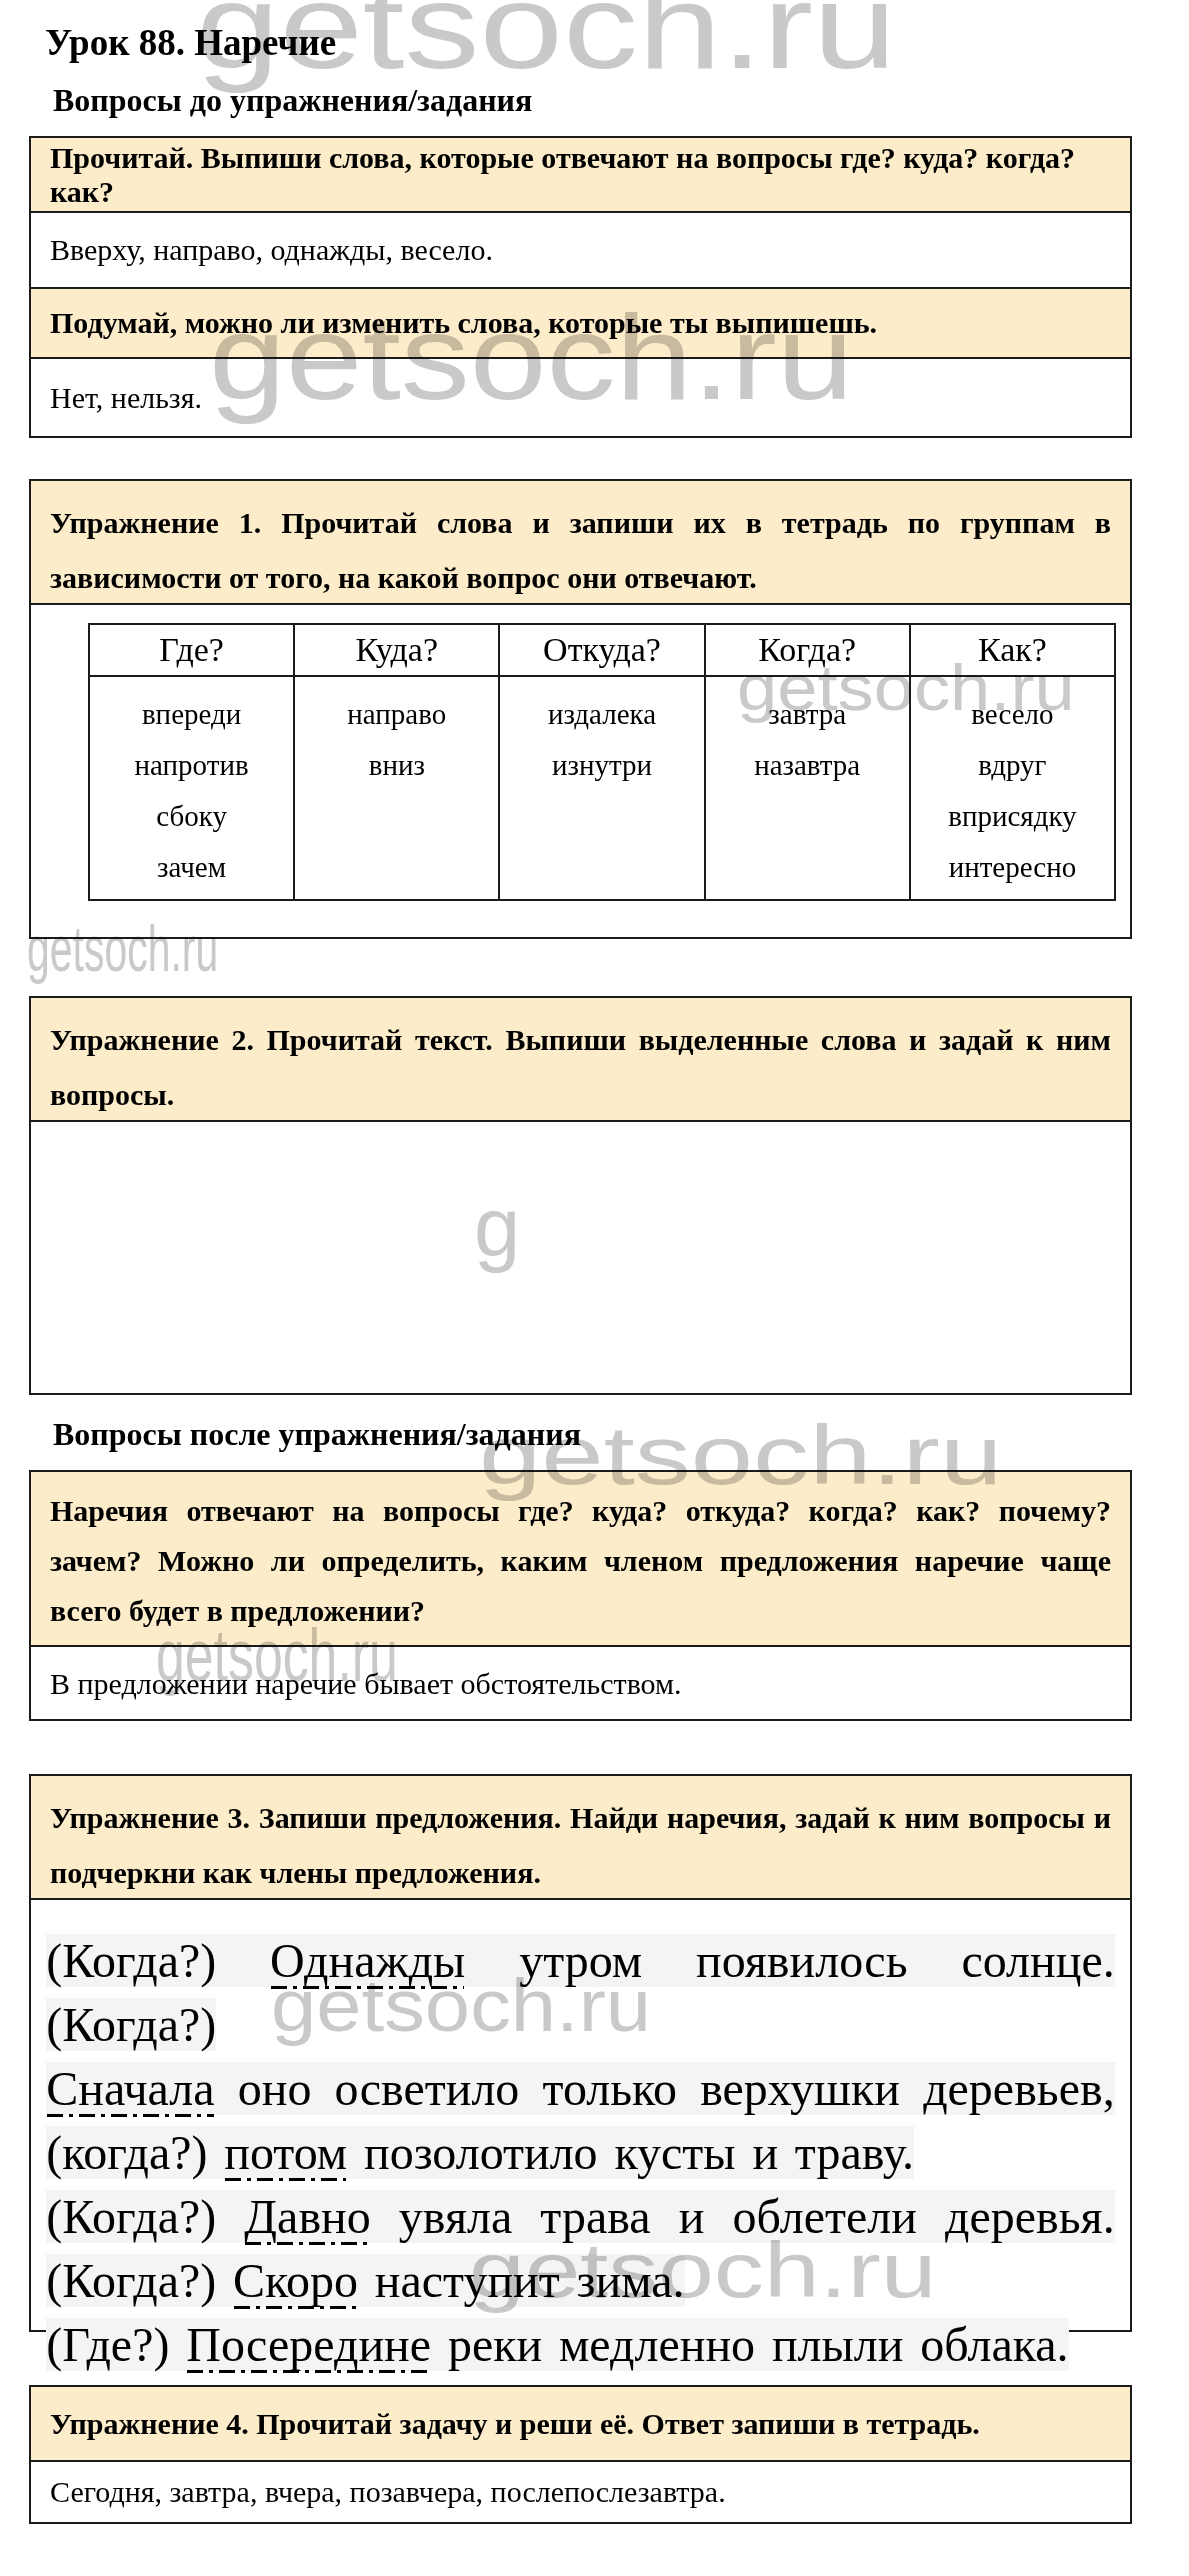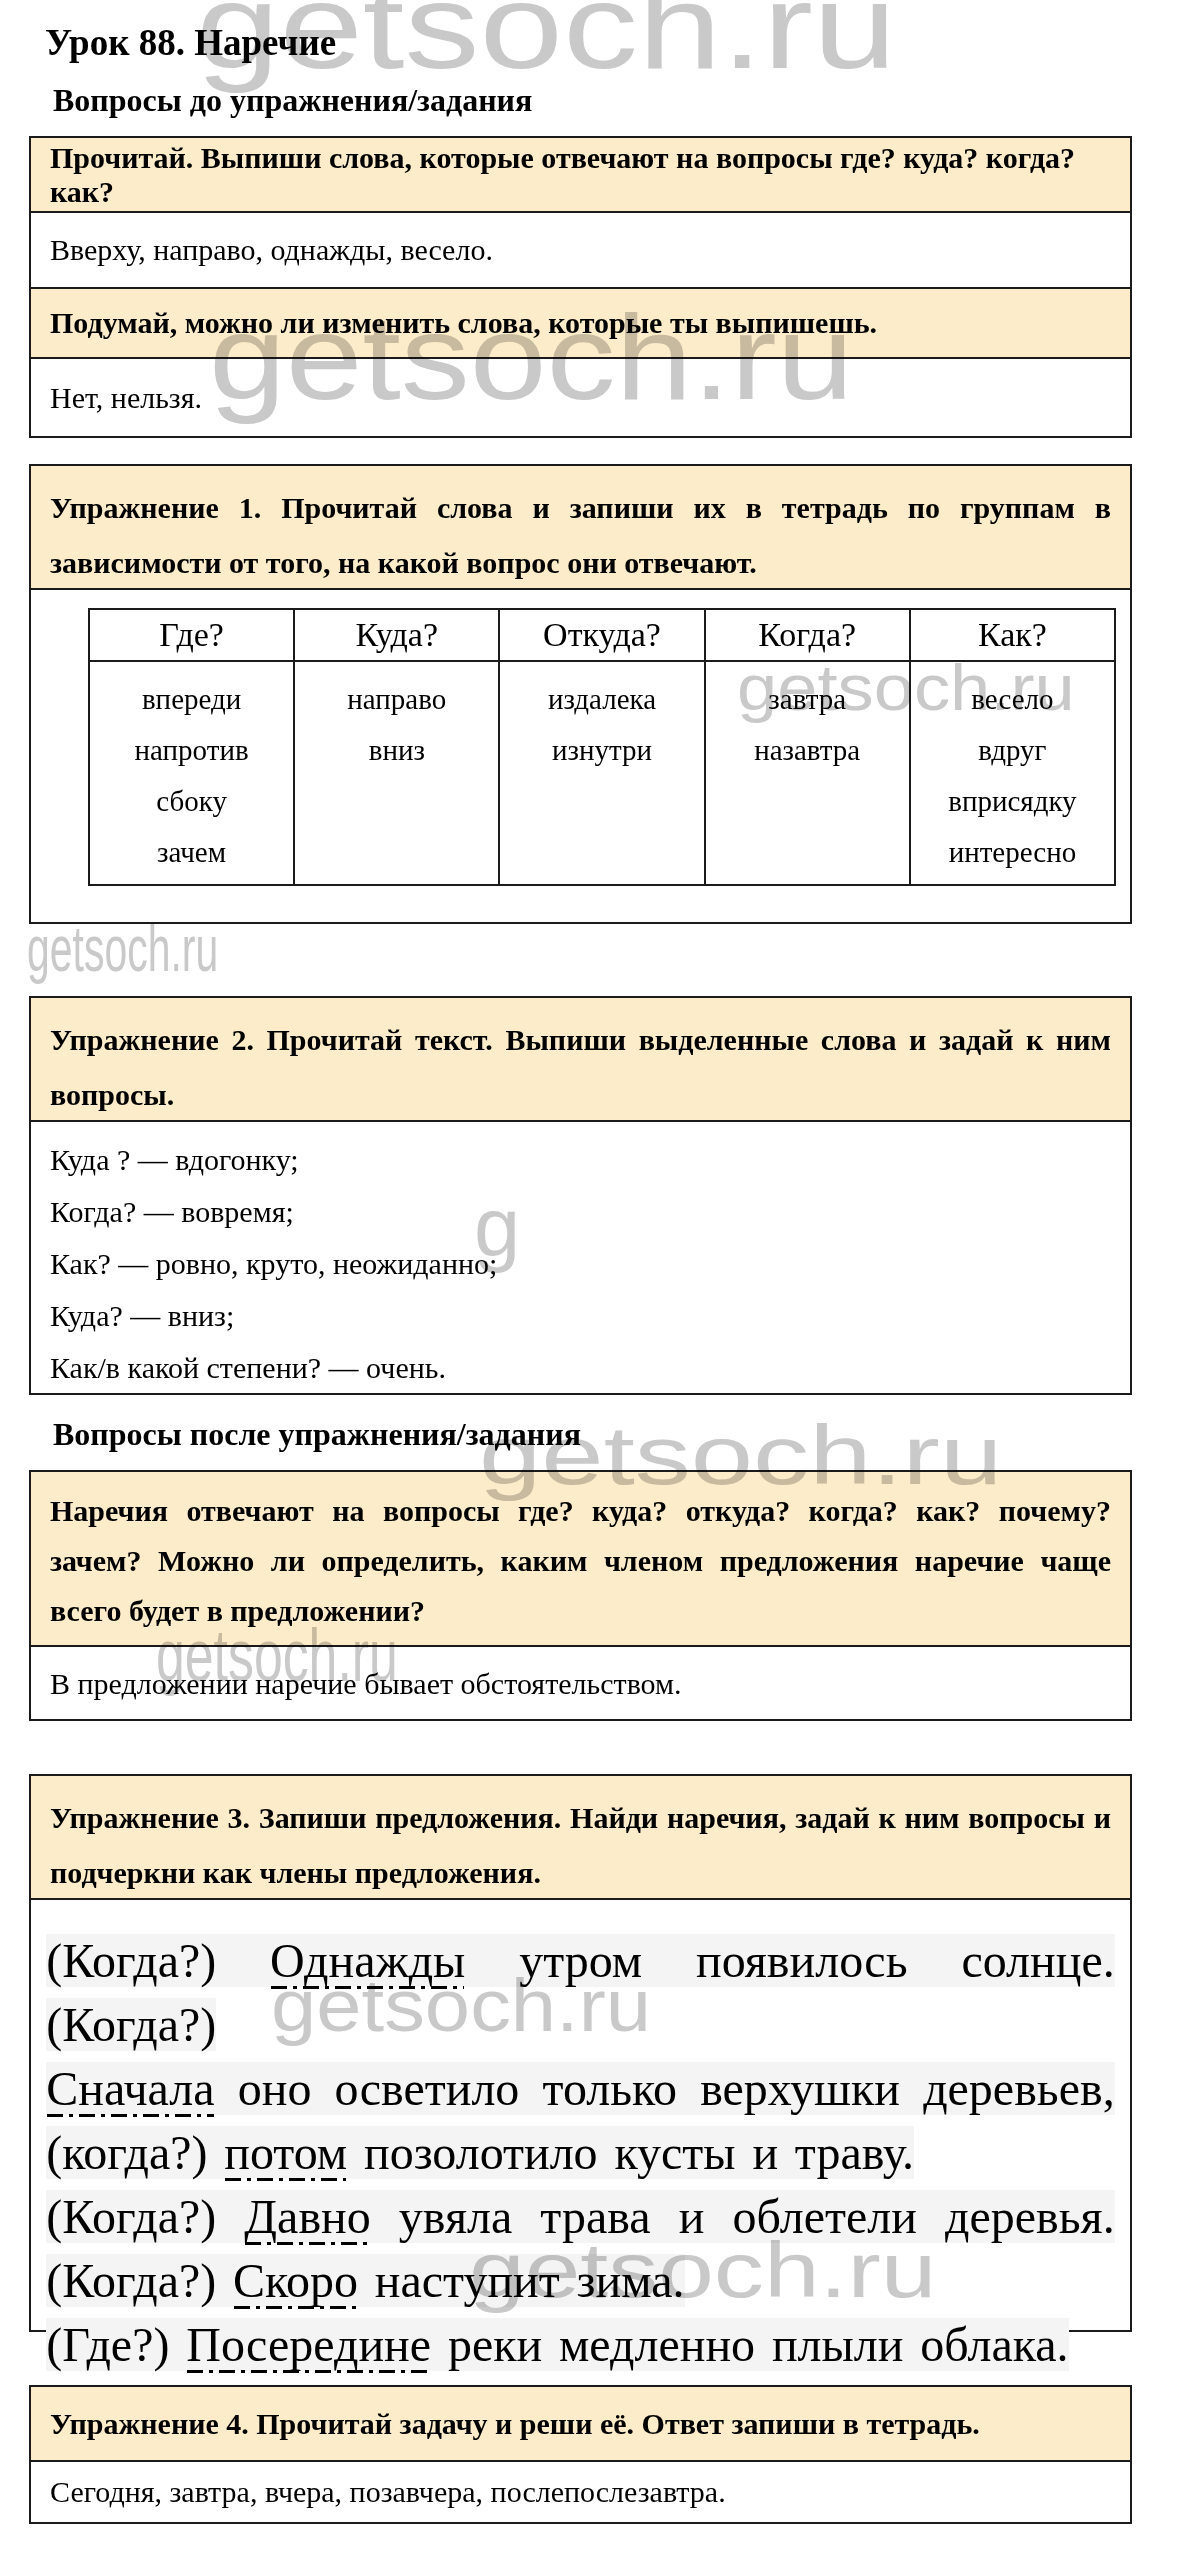--- a/index.html
+++ b/index.html
@@ -10,21 +10,21 @@
   .subhead{left:45px;font-size:32px;font-weight:bold;margin-left:8px;}
   #sub1{top:82px;}
   #sub2{top:1416px;}
   .block{position:absolute;left:29px;width:1103px;border:2.9px solid #1b1b1b;box-sizing:border-box;background:#fff;}
   .row{box-sizing:border-box;display:flex;align-items:center;padding:0 19px;font-size:30px;}
   .row.sep{border-top:2.9px solid #1b1b1b;}
   .cream{background:#fdecca;font-weight:bold;}
   .hdr{box-sizing:border-box;background:#fdecca;font-weight:bold;font-size:30px;
        text-align:justify;padding:14.4px 19px 0 19px;line-height:55px;border-bottom:2.9px solid #1b1b1b;}
   
-  #block2{top:464px;height:460px;}
+  #block2{top:479px;height:460px;}
   #block2 .hdr{height:124px;}
   .tbl-wrap{padding:18px 0 0 57px;}
   .tbl{width:1028px;border:2.9px solid #1b1b1b;box-sizing:border-box;display:flex;background:#fff;}
   .tcol{flex:1;box-sizing:border-box;}
   .tcol + .tcol{border-left:2.9px solid #1b1b1b;}
   .thead{height:52px;box-sizing:border-box;border-bottom:2.9px solid #1b1b1b;
          display:flex;align-items:center;justify-content:center;font-size:34px;}
   .tbody{height:222px;box-sizing:border-box;padding-top:11.5px;}
   .word{line-height:51px;text-align:center;font-size:29px;}
   
@@ -138,27 +138,20 @@
             <div class="word">вприсядку</div>
             <div class="word">интересно</div>
           </div>
         </div>
       </div>
     </div>
   </div>
 
   <div id="block3" class="block">
     <div class="hdr">Упражнение 2. Прочитай текст. Выпиши выделенные слова и задай к ним вопросы.</div>
-    <div class="lines">
-      <div class="line">Куда ? — вдогонку;</div>
-      <div class="line">Когда? — вовремя;</div>
-      <div class="line">Как? — ровно, круто, неожиданно;</div>
-      <div class="line">Куда? — вниз;</div>
-      <div class="line">Как/в какой степени? — очень.</div>
-    </div>
   </div>
 
   <div id="sub2" class="abs subhead">Вопросы после упражнения/задания</div>
 
   <div id="block4" class="block">
     <div class="hdr">Наречия отвечают на вопросы где? куда? откуда? когда? как? почему? зачем? Можно ли определить, каким членом предложения наречие чаще всего будет в предложении?</div>
     <div class="row">
       <span>В предложении наречие бывает обстоятельством.</span>
     </div>
   </div>

